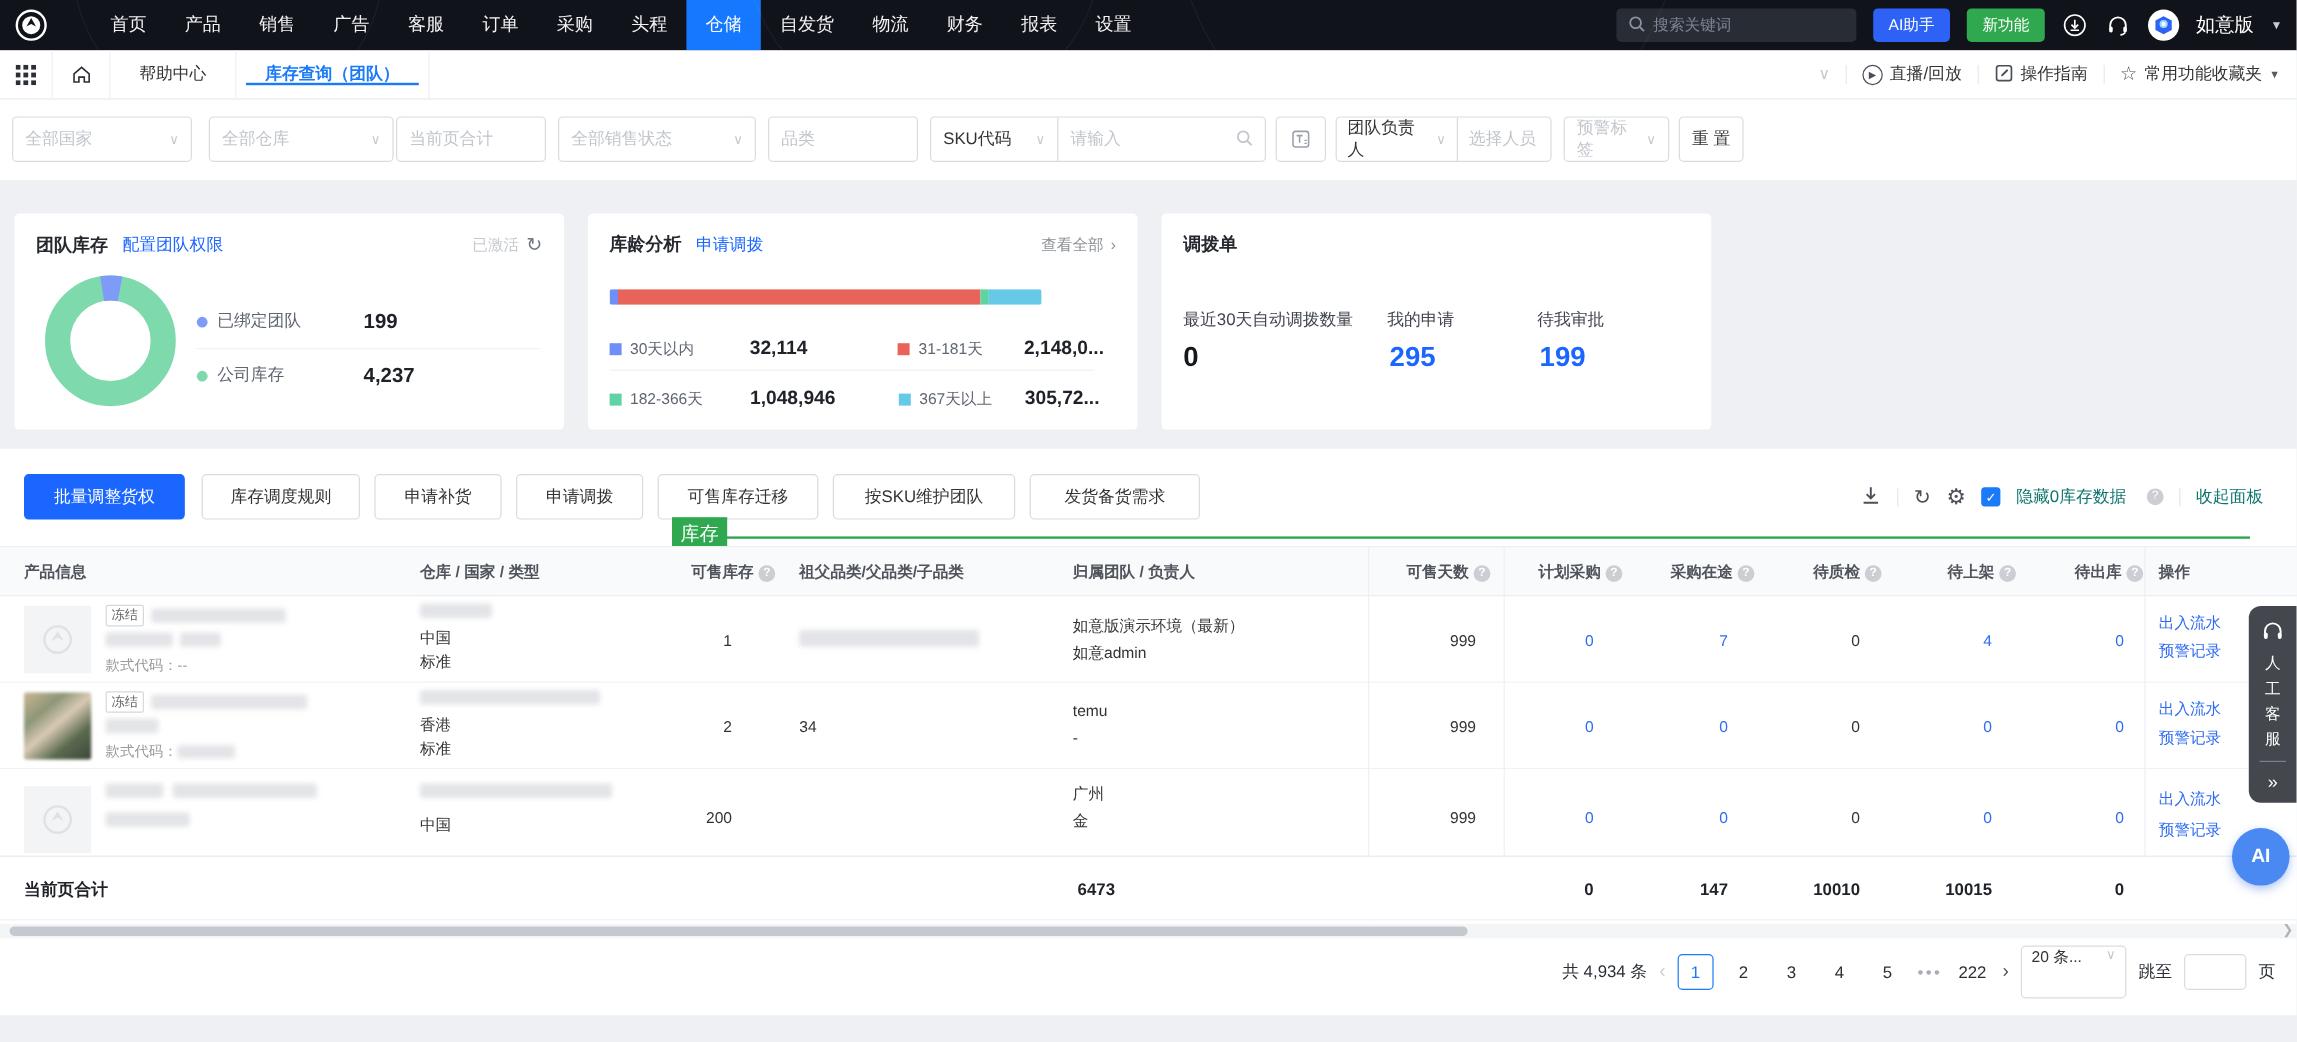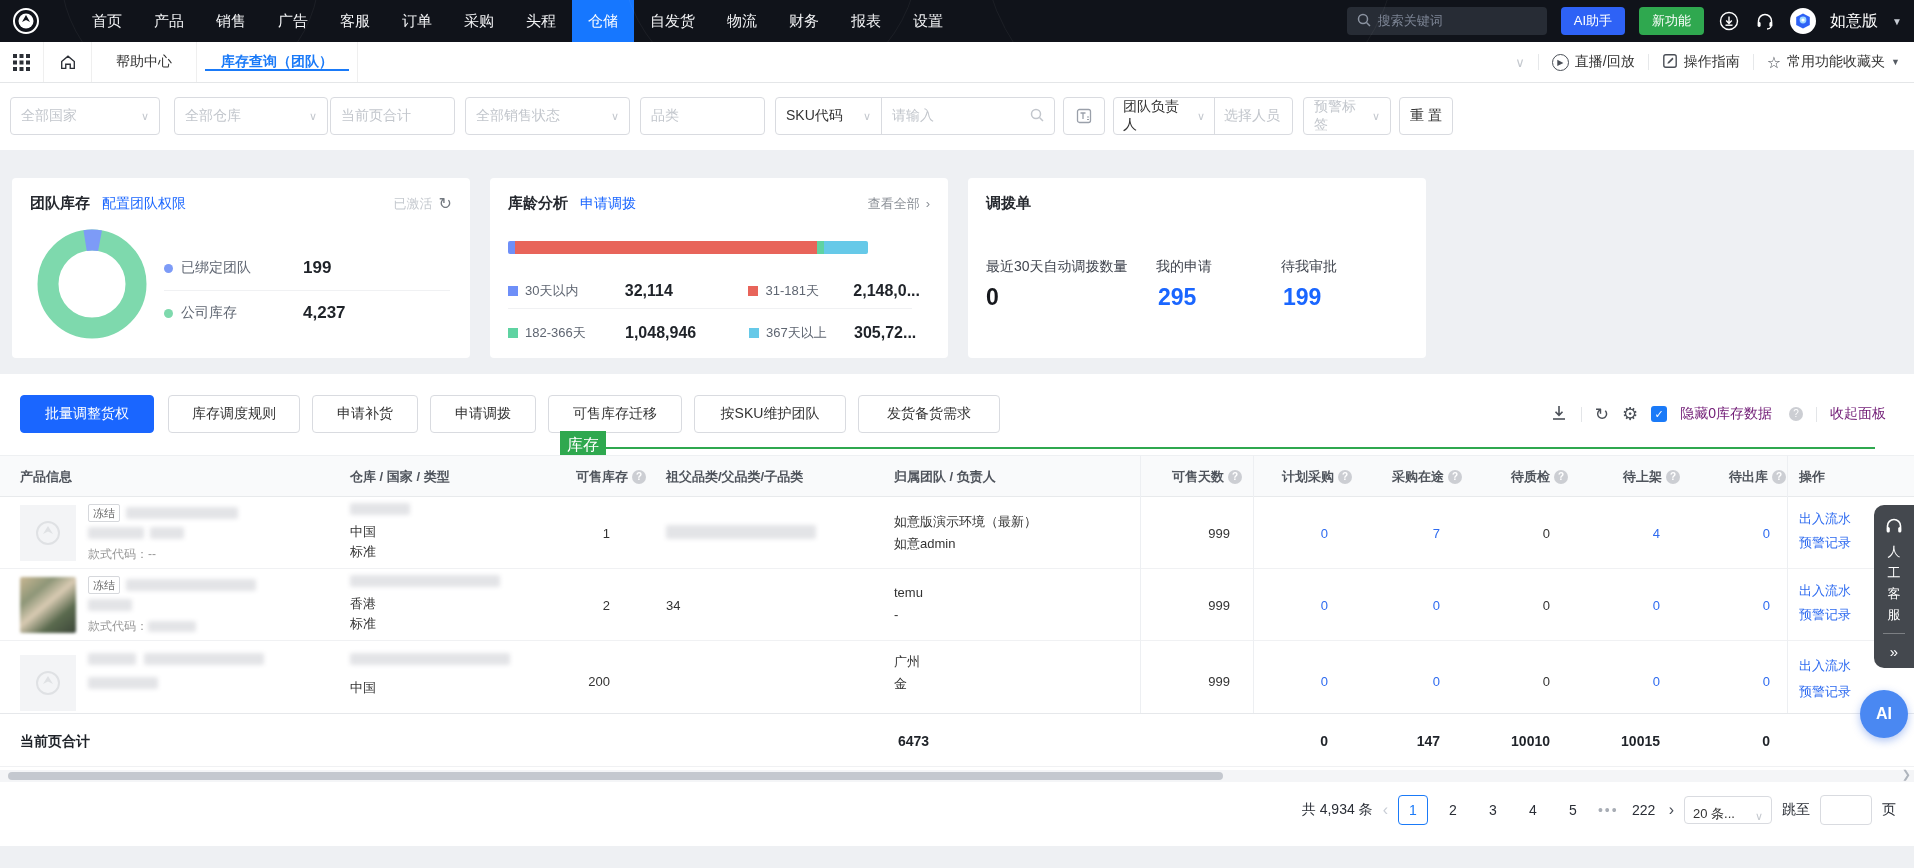--- a/index.html
+++ b/index.html
@@ -69,21 +69,21 @@
   .metric-value.blue{color:var(--blue)}
 
   
   .panel{position:absolute;top:374px;left:0;width:100%;height:472px;background:#fff}
   .tbtn{position:absolute;top:21px;height:38px;border:1px solid var(--border);border-radius:4px;background:#fff;color:#333;font-size:14px;display:flex;align-items:center;justify-content:center;cursor:pointer;white-space:nowrap}
   .tbtn.primary{background:var(--blue);border-color:var(--blue);color:#fff}
   .tool-right{position:absolute;top:21px;right:28px;height:38px;display:flex;align-items:center;gap:13px}
   .ti{color:#4b5058;font-size:17px;cursor:pointer;line-height:1}
   .tsep{width:1px;height:15px;background:#e3e5e8}
   .cb{width:16px;height:16px;border-radius:3px;background:var(--blue2);color:#fff;font-size:11px;display:flex;align-items:center;justify-content:center;cursor:pointer}
-  .tlabel{font-size:14px;color:#701a75;white-space:nowrap}
+  .tlabel{font-size:14px;color:#0f766e;white-space:nowrap}
   .qm{display:inline-block;width:14px;height:14px;border-radius:50%;background:#ccced3;color:#fff;font-size:10px;line-height:14px;text-align:center;margin-left:4px;vertical-align:1px}
   .guide-line{position:absolute;top:73px;left:560px;width:1315px;height:2px;background:var(--green)}
   .guide-tag{position:absolute;top:57px;left:560px;width:46px;height:29px;background:var(--green);color:#fff;font-size:16px;display:flex;align-items:center;justify-content:center}
 
   .thead{position:absolute;top:81px;left:0;width:100%;height:42px;background:#f9fafb;border-top:1px solid #eef0f2;border-bottom:1px solid var(--line)}
   .th{position:absolute;top:0;height:42px;line-height:42px;font-size:13px;font-weight:bold;color:#4f545c;white-space:nowrap}
   .trow{position:absolute;left:0;width:100%;height:72px;border-bottom:1px solid #f0f1f3;background:#fff}
   .cell{position:absolute;font-size:13px;color:#333;white-space:nowrap}
   .num{text-align:right}
   .blink{color:var(--link);cursor:pointer}
@@ -100,21 +100,21 @@
   .hscroll{position:absolute;top:396px;left:0;width:100%;height:12px;background:#f4f5f7}
   .hthumb{position:absolute;top:2px;left:8px;width:1215px;height:8px;border-radius:4px;background:#c4c8cf;cursor:pointer}
   .harrow{position:absolute;right:3px;top:-2px;color:#aeb4bc;font-size:11px}
 
   .pager{position:absolute;top:420px;right:18px;height:32px;display:flex;align-items:center;gap:10px;font-size:14px;color:#2a2e36}
   .pg-arrow{color:#c9ced6;font-size:16px;cursor:pointer}
   .pg-arrow.on{color:#4a4f57}
   .pg{min-width:30px;height:30px;line-height:30px;text-align:center;border-radius:4px;cursor:pointer}
   .pg.active{border:1px solid var(--blue2);color:var(--blue2);line-height:28px}
   .pg-dots{color:#a8adb5;letter-spacing:2px}
-  .pg-size{width:88px;height:28px;border:1px solid var(--border);border-radius:4px;display:flex;align-items:flex-end;justify-content:space-between;padding:0 8px;font-size:13px;color:#333;cursor:pointer}
+  .pg-size{width:88px;height:44px;border:1px solid var(--border);border-radius:4px;display:flex;align-items:flex-start;justify-content:space-between;padding:0 8px;font-size:13px;color:#333;cursor:pointer}
   .pg-input{width:52px;height:30px;border:1px solid var(--border);border-radius:4px;background:#fff}
 
   
   .service{position:absolute;top:505px;right:0;width:40px;background:#44484e;border-radius:10px 0 0 10px;color:#fff;display:flex;flex-direction:column;align-items:center;padding:11px 0 8px;gap:3px;cursor:pointer;z-index:5}
   .svc-char{font-size:13px;line-height:18px}
   .svc-div{width:22px;height:1px;background:rgba(255,255,255,.3);margin:6px 0}
   .ai-fab{position:absolute;left:1860px;top:690px;width:48px;height:48px;border-radius:50%;background:#4a88f2;color:#fff;font-size:16px;font-weight:bold;display:flex;align-items:center;justify-content:center;box-shadow:0 3px 8px rgba(30,90,220,.35);cursor:pointer;z-index:6}
 </style>
 </head>
 <body>

